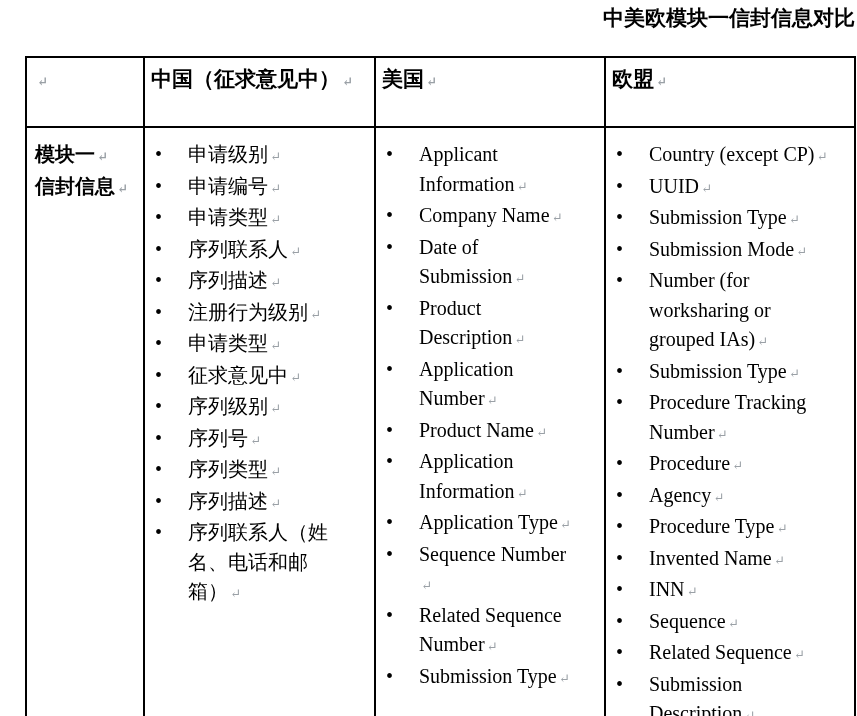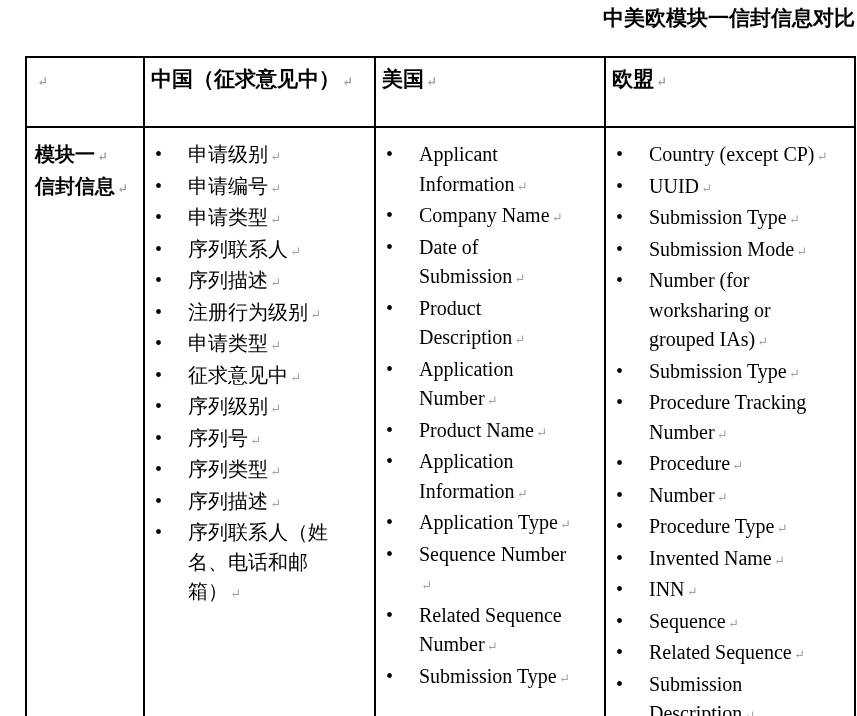--- a/index.html
+++ b/index.html
@@ -152,21 +152,21 @@
       <td class="list-cell">
         <ul class="feature-list col-eu">
               <li><span class="bullet">•</span><span>Country (except CP)</span><span class="pilcrow">↵</span></li>
               <li><span class="bullet">•</span><span>UUID</span><span class="pilcrow">↵</span></li>
               <li><span class="bullet">•</span><span>Submission Type</span><span class="pilcrow">↵</span></li>
               <li><span class="bullet">•</span><span>Submission Mode</span><span class="pilcrow">↵</span></li>
               <li><span class="bullet">•</span><span>Number (for worksharing or grouped IAs)</span><span class="pilcrow">↵</span></li>
               <li><span class="bullet">•</span><span>Submission Type</span><span class="pilcrow">↵</span></li>
               <li><span class="bullet">•</span><span>Procedure Tracking Number</span><span class="pilcrow">↵</span></li>
               <li><span class="bullet">•</span><span>Procedure</span><span class="pilcrow">↵</span></li>
-              <li><span class="bullet">•</span><span>Number</span><span class="pilcrow">↵</span></li>
+              <li><span class="bullet">•</span><span>Agency</span><span class="pilcrow">↵</span></li>
               <li><span class="bullet">•</span><span>Procedure Type</span><span class="pilcrow">↵</span></li>
               <li><span class="bullet">•</span><span>Invented Name</span><span class="pilcrow">↵</span></li>
               <li><span class="bullet">•</span><span>INN</span><span class="pilcrow">↵</span></li>
               <li><span class="bullet">•</span><span>Sequence</span><span class="pilcrow">↵</span></li>
               <li><span class="bullet">•</span><span>Related Sequence</span><span class="pilcrow">↵</span></li>
               <li><span class="bullet">•</span><span>Submission Description</span><span class="pilcrow">↵</span></li>
             </ul>
       </td>
     </tr>
   </tbody>

